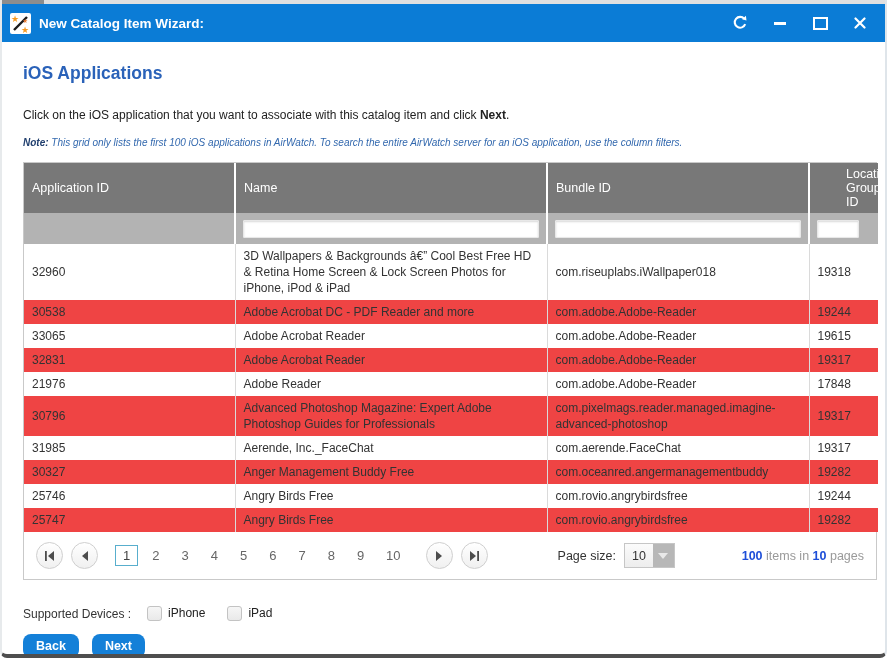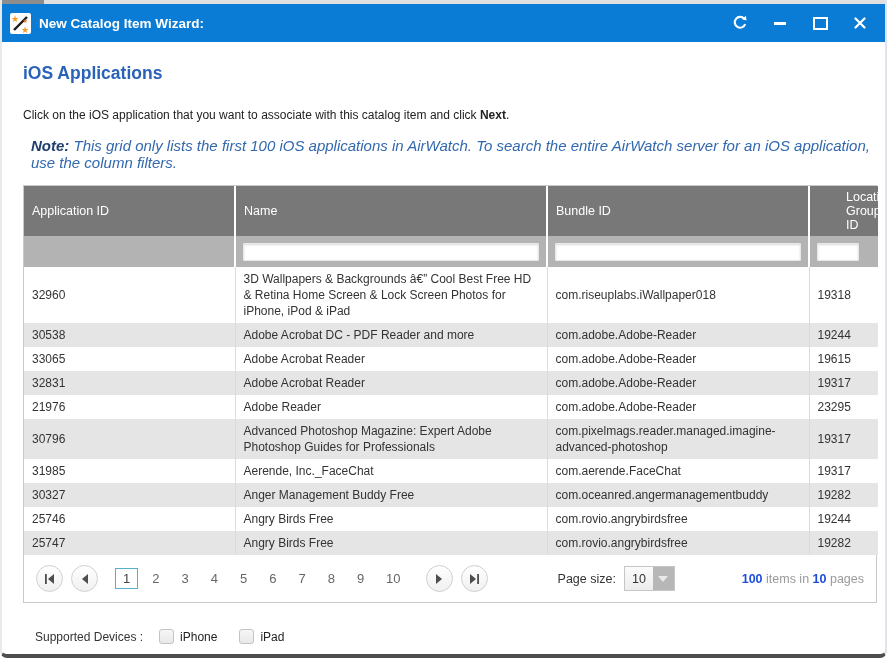--- a/index.html
+++ b/index.html
@@ -13,61 +13,61 @@
   .titlebar .app-icon{width:21px;height:21px;margin-right:8px;flex:0 0 auto;}
   .titlebar .title{color:#fff;font-weight:bold;font-size:13.5px;flex:1 1 auto;}
   .win-controls{display:flex;align-items:center;gap:14px;}
   .win-btn{width:26px;height:24px;display:flex;align-items:center;justify-content:center;cursor:pointer;}
   .min-glyph{width:12px;height:0;border-bottom:3px solid #fff;}
   .max-glyph{width:11px;height:9px;border:2px solid #fff;}
   
   .content{padding:0 13px 0 21px;}
   h1.page-title{color:#2a62b9;font-size:17.5px;margin:21px 0 0 0;font-weight:bold;}
   .instruction{font-size:12px;color:#222;margin:24px 0 0 0;}
-  .note-line{font-size:15px;margin:15px 0 0 8px;font-style:italic;}
+  .note-line{font-size:10px;margin:15px 0 0 0;font-style:italic;}
   .note-line .note-label{color:#22406f;font-weight:bold;}
   .note-line .note-text{color:#3268ae;}
   
   .grid{margin-top:14px;border:1px solid #c9c9c9;width:854px;box-sizing:border-box;background:#fff;}
   table.apps{border-collapse:collapse;width:100%;table-layout:fixed;}
   col.c-appid{width:211px;} col.c-name{width:312px;} col.c-bundle{width:262px;} col.c-loc{width:69px;}
   thead th{background:#787878;color:#fff;font-weight:normal;font-size:12.5px;text-align:left;
            padding:4px 8px;height:35px;vertical-align:middle;border-right:2px solid #fff;box-sizing:border-box;}
   thead th:last-child{border-right:none;padding-left:36px;}
   tr.filter-row td{background:#b3b3b3;height:31px;padding:0 7px;border-right:2px solid #fff;box-sizing:border-box;vertical-align:middle;}
   tr.filter-row td:last-child{border-right:none;}
   .filter-input{height:18px;border:1px solid #e8e8e8;box-shadow:inset 0 1px 2px rgba(0,0,0,.15);
                 background:#fff;width:100%;box-sizing:border-box;display:block;border-radius:1px;outline:none;
                 font-family:"Liberation Sans",sans-serif;font-size:12px;padding:0 4px;}
   .filter-input.small{width:42px;}
   tbody td{font-size:12px;color:#333;padding:4px 8px;border-right:1px solid #dadada;vertical-align:middle;
            line-height:16px;word-wrap:break-word;box-sizing:border-box;}
   tbody td:last-child{border-right:none;}
   tbody tr{background:#fff;height:24px;}
-  tbody tr.alt{background:#e5e5e5;}
+  tbody tr.alt{background:#ef4444;}
   
   .pager{height:47px;display:flex;align-items:center;padding:0 12px;background:#fff;}
   .pager-btn{width:25px;height:25px;border-radius:50%;border:1px solid #cfcfcf;background:linear-gradient(#ffffff,#f0f0f0);
              display:flex;align-items:center;justify-content:center;margin-right:8px;cursor:pointer;flex:0 0 auto;}
   .pager-pages{display:flex;align-items:center;margin:0 6px;}
   .page-num{color:#666;font-size:13px;padding:3px 8px;margin:0 3px;cursor:pointer;}
   .page-num.current{border:1px solid #58aecd;background:#fff;color:#444;padding:2px 7px;}
   .page-size{display:flex;align-items:center;margin-left:22px;}
   .page-size-label{font-size:12.5px;color:#333;margin-right:8px;padding-left:40px;}
   .combo{display:flex;border:1px solid #c6c6c6;height:23px;}
   .combo-value{width:28px;background:linear-gradient(#fbfbfb,#ededed);display:flex;align-items:center;justify-content:center;
                font-size:12.5px;color:#333;}
   .combo-arrow{width:21px;background:#b7b7b7;display:flex;align-items:center;justify-content:center;cursor:pointer;}
   .combo-arrow .tri{width:0;height:0;border-left:5px solid transparent;border-right:5px solid transparent;border-top:6px solid #e9e9e9;}
   .pager-info{margin-left:auto;font-size:12.5px;color:#9a9a9a;}
   .pager-info b{color:#1d4ed8;}
   
-  .devices-row{display:flex;align-items:center;margin:26px 0 0 12px;font-size:12px;color:#222;}
+  .devices-row{display:flex;align-items:center;margin:26px 0 0 0;font-size:12px;color:#222;}
   .devices-label{margin-right:16px;color:#333;}
-  .device-option{display:flex;align-items:center;margin-right:22px;}
+  .device-option{display:flex;margin-right:22px;}
   .checkbox{width:13px;height:13px;border:1px solid #c3c3c3;background:linear-gradient(#f6f6f6,#e9e9e9);
             border-radius:3px;margin-right:6px;cursor:pointer;flex:0 0 auto;}
   .buttons-row{display:flex;gap:13px;margin:13px 0 0 0;}
   .btn{background:#1480d8;color:#fff;font-weight:bold;font-size:12.5px;border:none;border-radius:8px;
        padding:5px 13px;cursor:pointer;font-family:"Liberation Sans",sans-serif;}
   .bottom-strip{height:10px;background:#f2f2f2;margin-top:6px;}
   .pager-svg{display:block;}
 </style>
 </head>
 <body>
@@ -164,21 +164,21 @@
             <tr class="alt">
               <td>32831</td>
               <td>Adobe Acrobat Reader</td>
               <td>com.adobe.Adobe-Reader</td>
               <td>19317</td>
             </tr>
             <tr>
               <td>21976</td>
               <td>Adobe Reader</td>
               <td>com.adobe.Adobe-Reader</td>
-              <td>23295</td>
+              <td>17848</td>
             </tr>
             <tr class="alt">
               <td>30796</td>
               <td>Advanced Photoshop Magazine: Expert Adobe Photoshop Guides for Professionals</td>
               <td>com.pixelmags.reader.managed.imagine-advanced-photoshop</td>
               <td>19317</td>
             </tr>
             <tr>
               <td>31985</td>
               <td>Aerende, Inc._FaceChat</td>

